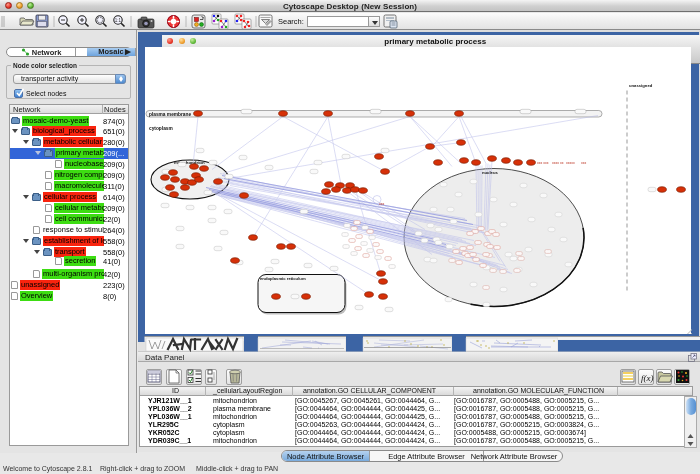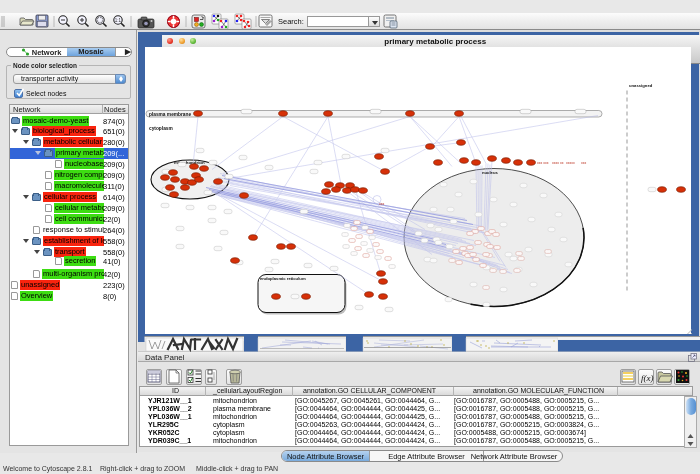--- a/index.html
+++ b/index.html
@@ -22,21 +22,21 @@
 
 #cpanel { left:0; top:30px; width:137px; height:423px; background:#e4e4e4; border-right:1px solid #9a9a9a; }
 #cpanel-hdr { left:0; top:0; width:136px; height:11px;
   background:linear-gradient(#efefef,#d8d8d8); border-bottom:1px solid #a8a8a8; }
 #cpanel-hdr span { position:absolute; left:8px; top:1px; font-size:8px; color:#222; }
 
 #cp-tabs { left:6px; top:17px; width:126px; height:10px; background:#fff;
   border:1px solid #8a8a8a; border-radius:5px; font-size:7.5px; font-weight:bold; color:#222;}
 #cp-tabs .seg { position:absolute; top:0; height:8px; text-align:center; line-height:8px;}
 #tab-net { left:0; width:69px; border-right:1px solid #9a9a9a; }
-#tab-mos { left:60px; width:49px; background:linear-gradient(#a8ccf0,#6da3dd); border-right:1px solid #9a9a9a;}
+#tab-mos { left:80px; width:49px; background:linear-gradient(#a8ccf0,#6da3dd); border-right:1px solid #9a9a9a;}
 #tab-arr { left:117px; width:8px; font-size:7.5px; }
 
 #grpbox { left:6px; top:35px; width:125px; height:34px; border:1px solid #b5b5b5; border-radius:2px; }
 #grpbox-lbl { left:11px; top:31.5px; background:#e4e4e4; padding:0 2px; font-size:6.5px; font-weight:bold; color:#222; }
 #combo { left:13px; top:44px; width:113px; height:9.5px; border:1px solid #9a9a9a; border-radius:3px;
   background:linear-gradient(#ffffff,#e2e2e2); }
 #combo .ctext { position:absolute; left:7px; top:0px; font-size:7px; color:#111; }
 #combo .step { position:absolute; right:-1px; top:-1px; width:11px; height:9.5px; border-radius:0 3px 3px 0;
   background:linear-gradient(#9cc4ee,#4d8ad0); border:1px solid #6a8ab5; }
 #combo .step:before { content:""; position:absolute; left:2.5px; top:1px; width:0; height:0;
@@ -97,20 +97,26 @@
 #bt1 { left:0; width:88px; background:linear-gradient(#b5d2ef,#79abdd); border-right:1px solid #9a9a9a; border-radius:5px 0 0 5px;}
 #bt2 { left:88px; width:114px; border-right:1px solid #9a9a9a; }
 #bt3 { left:182px; width:100px; }
 
 #sbar { left:0; top:463px; width:700px; height:11px; background:#e8e8e8; font-size:7px; color:#333; }
 #sbar span { position:absolute; top:2px; }
 </style>
 </head>
 <body>
 <div id="app">
+  <div class="abs" id="titlebar">
+    <div class="tl" id="tl-r"></div>
+      <div class="tl" id="tl-o"></div>
+      <div class="tl" id="tl-g"></div>
+    <div class="title">Cytoscape Desktop (New Session)</div>
+  </div>
 
   <div class="abs" id="toolbar">
       <svg width="700" height="17" viewBox="0 0 700 17" style="position:absolute;left:0;top:0;">
 <line x1="2" y1="3" x2="2" y2="14" stroke="#aaa" stroke-width="1"></line>
         <line x1="4" y1="3" x2="4" y2="14" stroke="#aaa" stroke-width="1"></line>
 <line x1="54" y1="3" x2="54" y2="14" stroke="#b8b8b8" stroke-width="1"></line>
 <line x1="131" y1="3" x2="131" y2="14" stroke="#b8b8b8" stroke-width="1"></line>
 <line x1="186" y1="3" x2="186" y2="14" stroke="#b8b8b8" stroke-width="1"></line>
 <line x1="256" y1="3" x2="256" y2="14" stroke="#b8b8b8" stroke-width="1"></line>
 <g transform="translate(19,3)">

